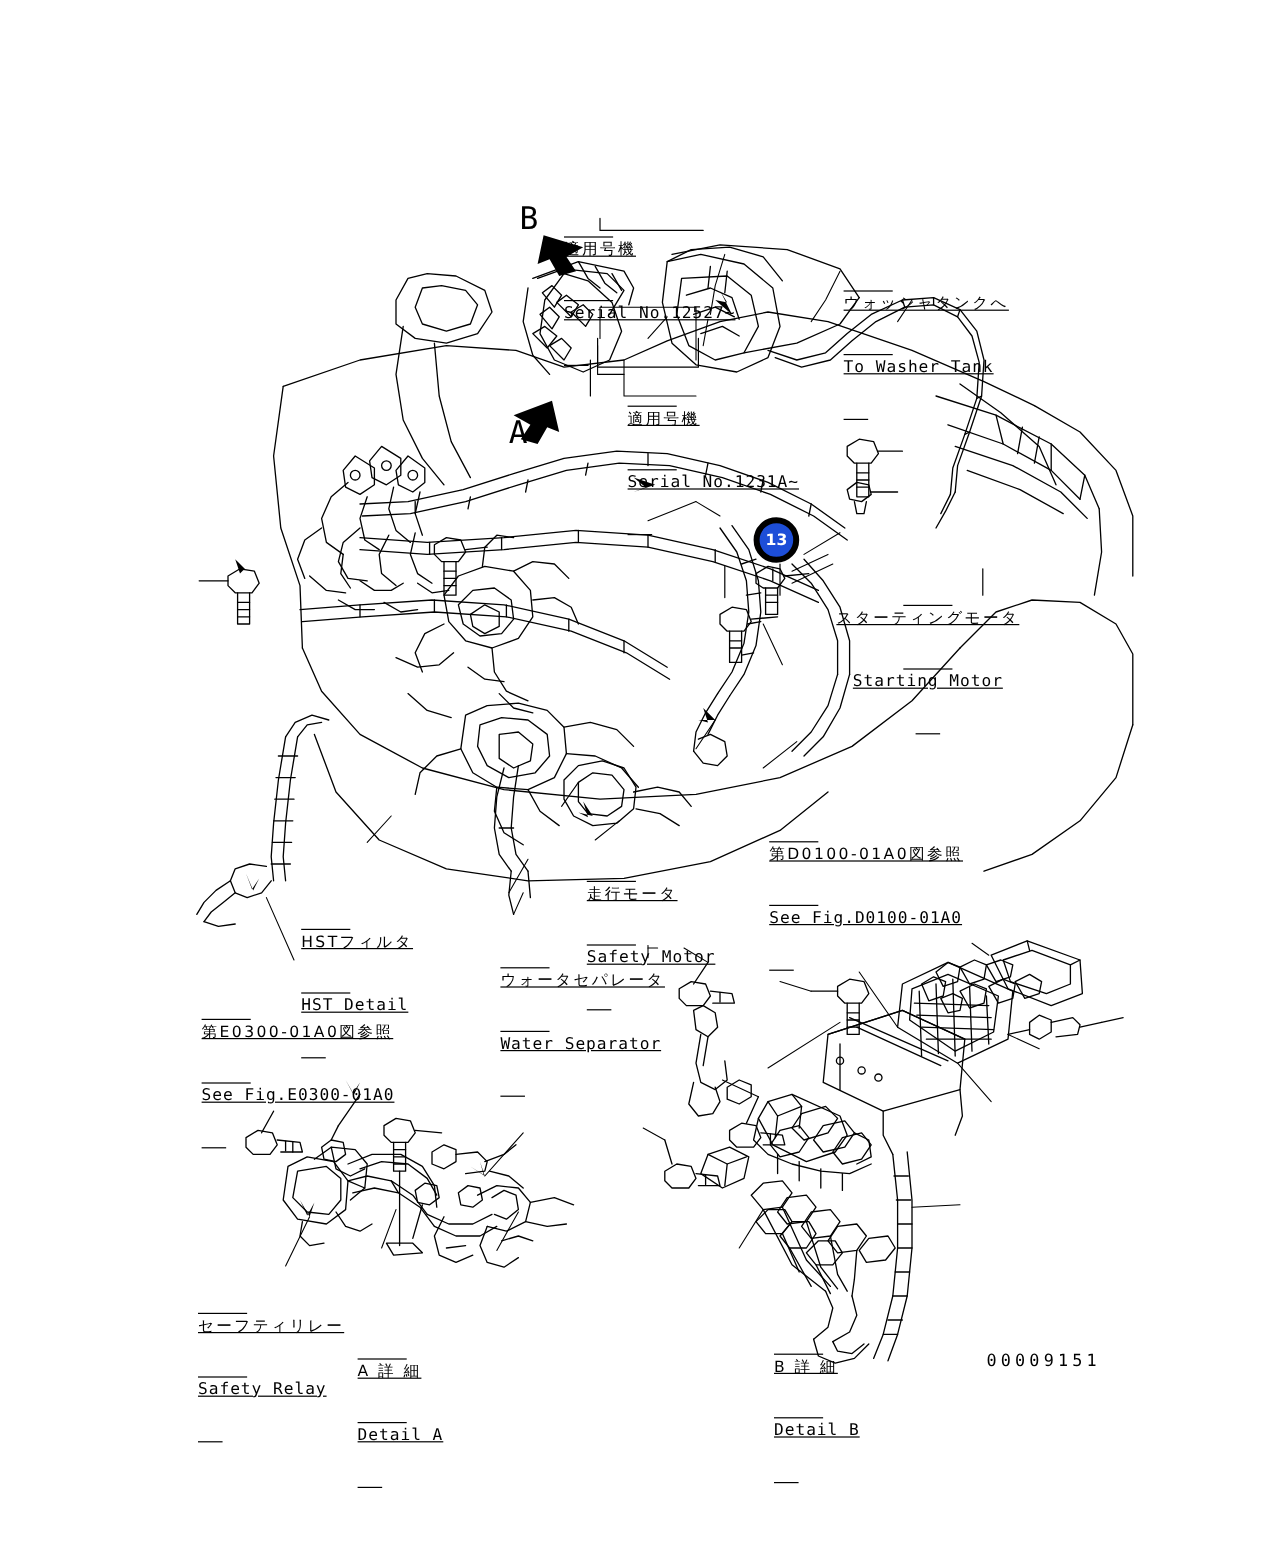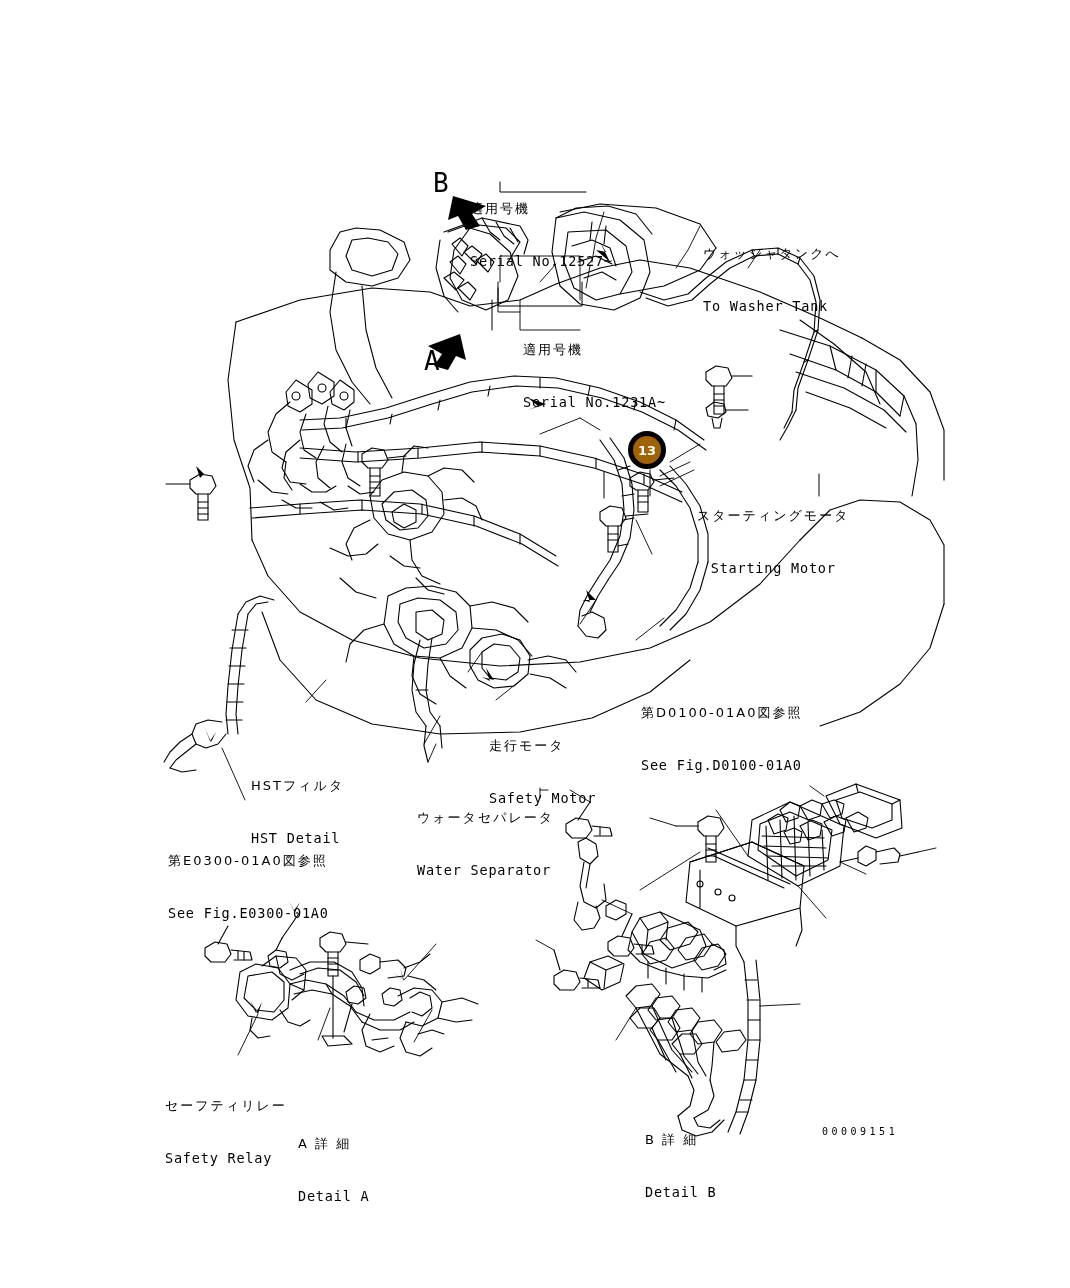--- a/index.html
+++ b/index.html
@@ -8,37 +8,38 @@
     font-family:"DejaVu Sans","Liberation Sans",sans-serif;
     position:relative;overflow:hidden;
   }
   #sheet{position:absolute;inset:0;background:#fff;}
   svg.art{position:absolute;left:0;top:0;width:1070px;height:1288px;}
   .lbl{
     position:absolute;
     font-family:"DejaVu Sans Mono","Liberation Mono",monospace;
     color:#000;white-space:pre;line-height:1.18;
     letter-spacing:0.6px;
+    text-decoration:underline;
   }
   .jp{font-family:"DejaVu Sans","Liberation Sans",sans-serif;letter-spacing:2px;font-size:13px;}
   .en{font-family:"DejaVu Sans Mono","Liberation Mono",monospace;font-size:13.5px;letter-spacing:0.8px;}
   .big-letter{
     position:absolute;font-family:"DejaVu Sans Mono","Liberation Mono",monospace;
     font-size:26px;color:#000;
   }
   .badge{
     position:absolute;border-radius:50%;
     display:flex;align-items:center;justify-content:center;
     font-family:"DejaVu Sans","Liberation Sans",sans-serif;
     font-size:13px;font-weight:bold;color:#fff;
   }
   .dwg{
     position:absolute;
     font-family:"DejaVu Sans Mono","Liberation Mono",monospace;
-    font-size:10px;letter-spacing:3.5px;color:#000;
+    font-size:14px;letter-spacing:3.5px;color:#000;
   }
 </style>
 </head>
 <body>
 
 <div id="sheet">
 
   <svg class="art" viewBox="0 0 1070 1288">
     <g fill="none" stroke="#000" stroke-width="1.1" stroke-linecap="round" stroke-linejoin="round">
 
@@ -564,21 +565,21 @@
         <path d="M604 472 L604 498"></path>
         <path d="M650 470 L650 496"></path>
       </g>
 
     </g>
   </svg>
 
   <div class="big-letter" style="left:433px;top:168px;">B</div>
   <div class="big-letter" style="left:424px;top:346px;">A</div>
 
-  <div class="badge" style="left:628px;top:431px;width:38px;height:38px;background:#a16207;border:5px solid #000;box-sizing:border-box;">
+  <div class="badge" style="left:628px;top:431px;width:38px;height:38px;background:#1d4ed8;border:5px solid #000;box-sizing:border-box;">
     <span>13</span>
   </div>
 
   <div class="lbl" style="left:470px;top:163px;">
     <div class="jp">適用号機</div>
     <div class="en">Serial No.12527~</div>
   </div>
 
 
   <div class="lbl" style="left:703px;top:208px;">

